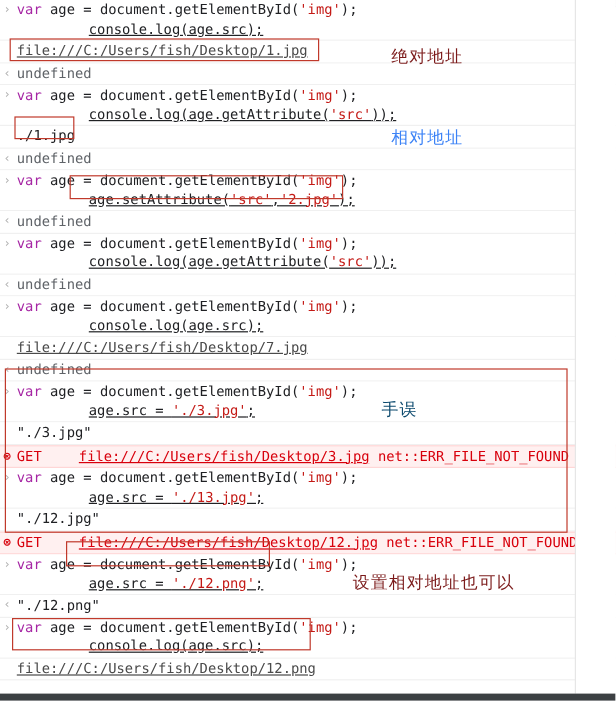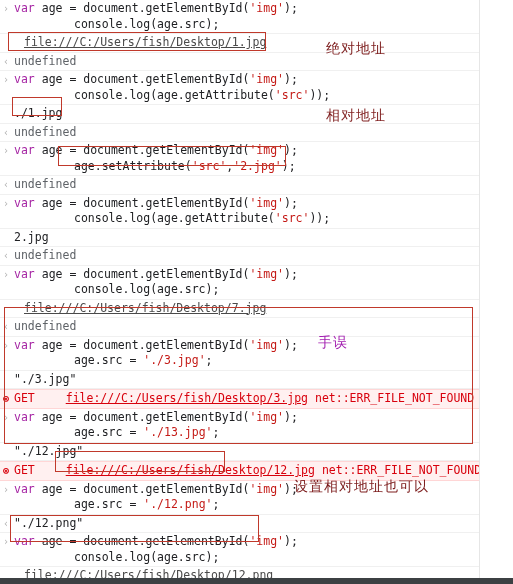--- a/index.html
+++ b/index.html
@@ -48,31 +48,30 @@
   .marker {
     position: absolute;
     left: 3px; top: 1px;
     font-size: 10px;
     line-height: 15px;
     color: #9aa0a6;
   }
   .marker.inp { color: #b3b3b3; }
   .marker.errm { color: #d8000c; font-weight: bold; }
 
-  .ln2 { display: block; padding-left: 60px; }
+  .ln2 { display: block; padding-left: 60px; text-decoration: underline; }
 
   
   .kw   { color: #a626a4; }
   .str  { color: #c41a16; }
   .plain{ color: #202124; margin-top: 19px; }
   .dim  { color: #5f6368; }
   .link {
     color: #4a4a4a;
     text-decoration: underline;
-    margin-left: 10px;
   }
   .errlink { color: #d8000c; text-decoration: underline; margin-left: 24px; }
 
   
   .annbox {
     position: absolute;
     border: 1px solid #c0392b;
     pointer-events: none;
     background: transparent;
   }
@@ -140,21 +139,20 @@
   <div class="console" id="console-list">
       <div class="row cmd two"><span class="marker inp">›</span><span><span class="kw">var</span> age = document.getElementById(<span class="str">'img'</span>);</span><span class="ln2">console.log(age.src);</span></div>
       <div class="row out"><span class="link">file:///C:/Users/fish/Desktop/1.jpg</span></div>
       <div class="row out"><span class="marker inp">‹</span><span class="dim">undefined</span></div>
       <div class="row cmd two"><span class="marker inp">›</span><span><span class="kw">var</span> age = document.getElementById(<span class="str">'img'</span>);</span><span class="ln2">console.log(age.getAttribute(<span class="str">'src'</span>));</span></div>
       <div class="row out"><span class="plain">./1.jpg</span></div>
       <div class="row out"><span class="marker inp">‹</span><span class="dim">undefined</span></div>
       <div class="row cmd two"><span class="marker inp">›</span><span><span class="kw">var</span> age = document.getElementById(<span class="str">'img'</span>);</span><span class="ln2">age.setAttribute(<span class="str">'src'</span>,<span class="str">'2.jpg'</span>);</span></div>
       <div class="row out"><span class="marker inp">‹</span><span class="dim">undefined</span></div>
       <div class="row cmd two"><span class="marker inp">›</span><span><span class="kw">var</span> age = document.getElementById(<span class="str">'img'</span>);</span><span class="ln2">console.log(age.getAttribute(<span class="str">'src'</span>));</span></div>
-      <div class="row out"><span class="plain">2.jpg</span></div>
       <div class="row out"><span class="marker inp">‹</span><span class="dim">undefined</span></div>
       <div class="row cmd two"><span class="marker inp">›</span><span><span class="kw">var</span> age = document.getElementById(<span class="str">'img'</span>);</span><span class="ln2">console.log(age.src);</span></div>
       <div class="row out"><span class="link">file:///C:/Users/fish/Desktop/7.jpg</span></div>
       <div class="row out"><span class="marker inp">‹</span><span class="dim">undefined</span></div>
       <div class="row cmd two"><span class="marker inp">›</span><span><span class="kw">var</span> age = document.getElementById(<span class="str">'img'</span>);</span><span class="ln2">age.src = <span class="str">'./3.jpg'</span>;</span></div>
       <div class="row out"><span class="plain">"./3.jpg"</span></div>
       <div class="row err"><span class="marker errm">⊗</span><span>GET </span><span class="errlink">file:///C:/Users/fish/Desktop/3.jpg</span><span> net::ERR_FILE_NOT_FOUND</span></div>
       <div class="row cmd two"><span class="marker inp">›</span><span><span class="kw">var</span> age = document.getElementById(<span class="str">'img'</span>);</span><span class="ln2">age.src = <span class="str">'./13.jpg'</span>;</span></div>
       <div class="row out"><span class="plain">"./12.jpg"</span></div>
       <div class="row err"><span class="marker errm">⊗</span><span>GET </span><span class="errlink">file:///C:/Users/fish/Desktop/12.jpg</span><span> net::ERR_FILE_NOT_FOUND</span></div>
@@ -168,19 +166,19 @@
   <div class="rightpane"></div>
 
   <div id="ann-layer" style="position:absolute;left:0;top:0;width:513px;height:584px;">
       <div class="annbox" style="left: 8px; top: 32px; width: 258px; height: 19px; border-color: rgb(192, 57, 43);"></div>
       <div class="annbox" style="left: 12px; top: 97px; width: 50px; height: 19px; border-color: rgb(192, 57, 43);"></div>
       <div class="annbox" style="left: 58px; top: 146px; width: 228px; height: 20px; border-color: rgb(192, 57, 43);"></div>
       <div class="annbox" style="left: 4px; top: 307px; width: 469px; height: 137px; border-color: rgb(192, 57, 43);"></div>
       <div class="annbox" style="left: 55px; top: 451px; width: 170px; height: 21px; border-color: rgb(192, 57, 43);"></div>
       <div class="annbox" style="left: 10px; top: 515px; width: 249px; height: 27px; border-color: rgb(192, 57, 43);"></div>
       <div class="annlabel" style="left: 326px; top: 40px; color: rgb(123, 26, 26);">绝对地址</div>
-      <div class="annlabel" style="left: 326px; top: 107px; color: #7f1d1d;">相对地址</div>
-      <div class="annlabel" style="left: 318px; top: 334px; color: #a21caf;">手误</div>
+      <div class="annlabel" style="left: 326px; top: 107px; color: #3b82f6;">相对地址</div>
+      <div class="annlabel" style="left: 318px; top: 334px; color: #0c4a6e;">手误</div>
       <div class="annlabel" style="left: 294px; top: 468px; color: rgb(123, 26, 26); margin-top: 10px;">设置相对地址也可以</div>
     </div>
 
   <div class="bottombar"></div>
 </div>
 
 </body></html>

